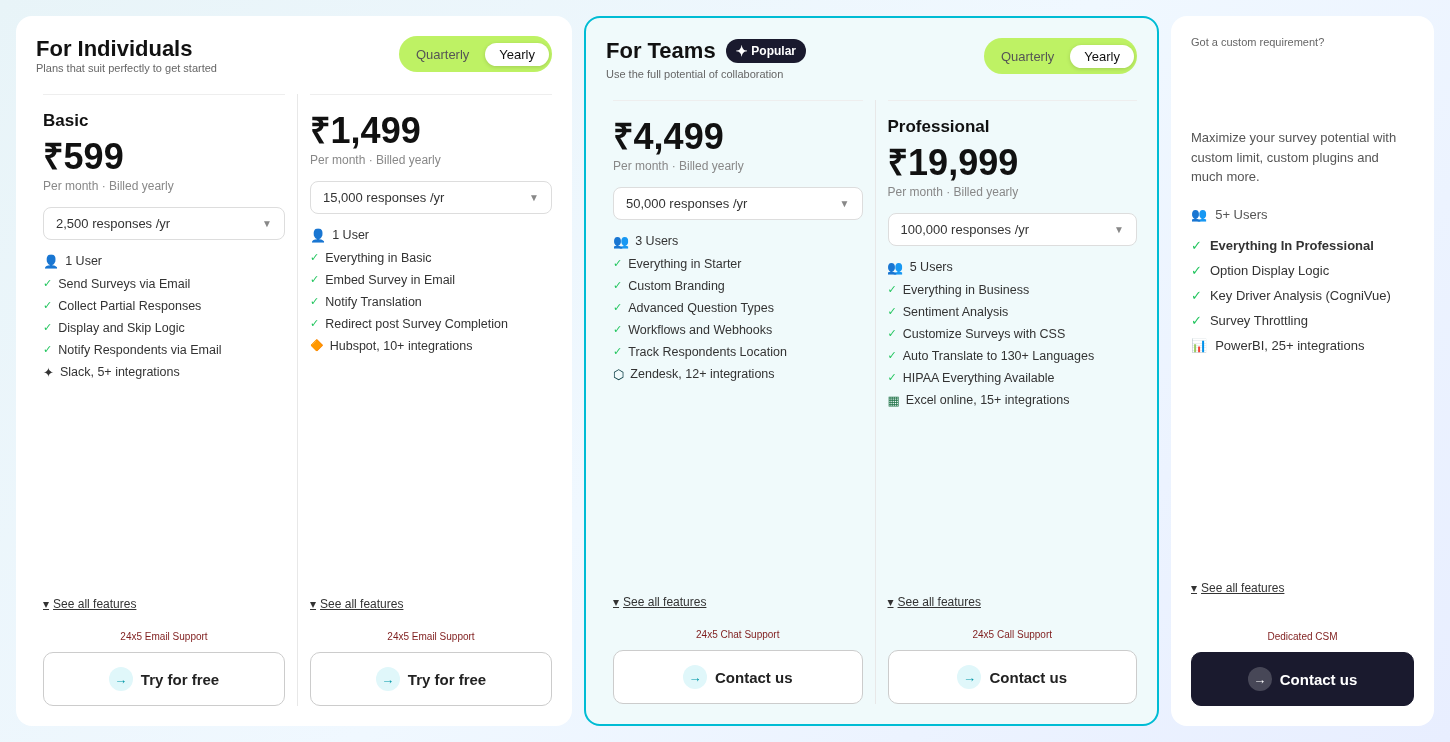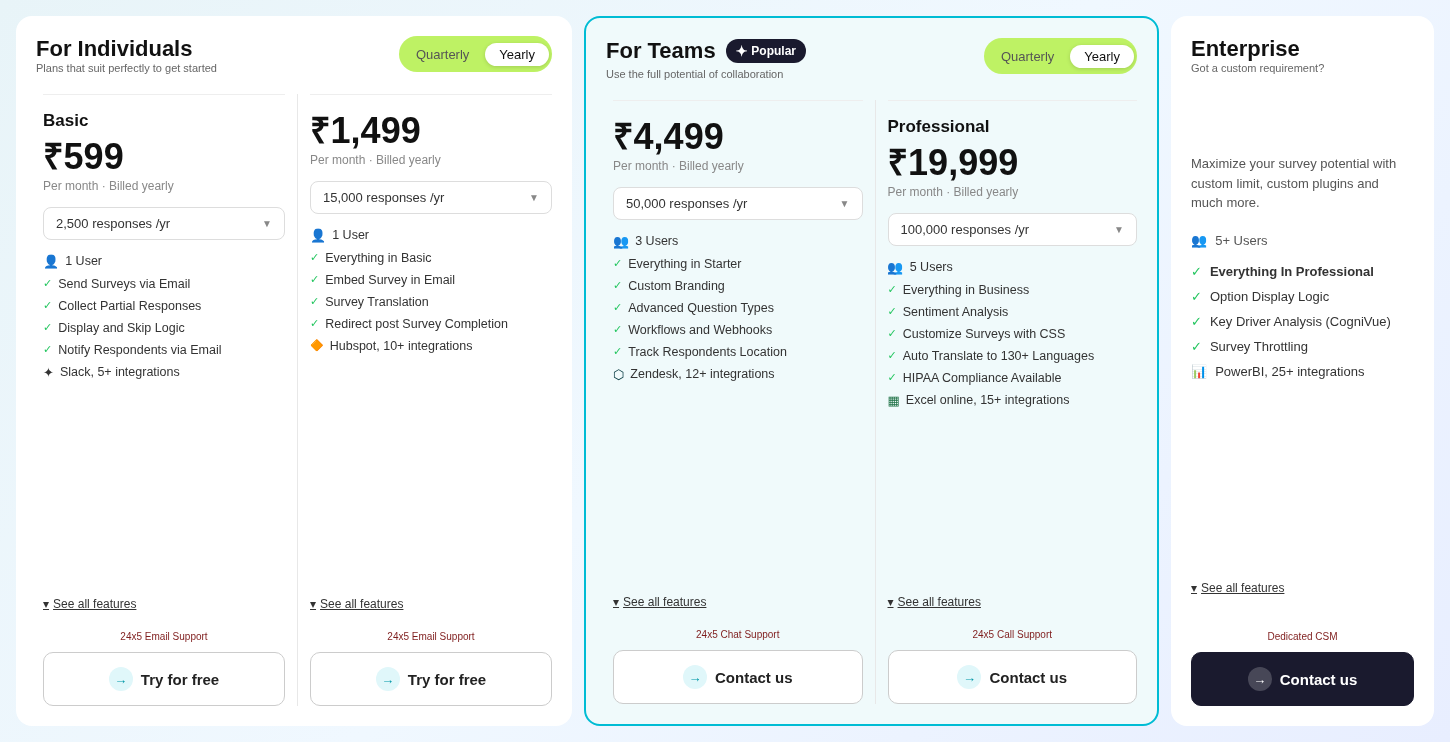--- a/index.html
+++ b/index.html
@@ -337,21 +337,21 @@
             <li class="feature-item">
               <span class="feature-icon check-green">✓</span>
               <span>Everything in Basic</span>
             </li>
             <li class="feature-item">
               <span class="feature-icon check-green">✓</span>
               <span>Embed Survey in Email</span>
             </li>
             <li class="feature-item">
               <span class="feature-icon check-green">✓</span>
-              <span>Survey Translation</span>
+              <span>Notify Translation</span>
             </li>
             <li class="feature-item">
               <span class="feature-icon check-green">✓</span>
               <span>Redirect post Survey Completion</span>
             </li>
             <li class="feature-item">
               <span class="feature-icon check-orange">🔶</span>
               <span>Hubspot, 10+ integrations</span>
             </li>
           </ul>
@@ -466,21 +466,21 @@
             <li class="feature-item">
               <span class="feature-icon check-green">✓</span>
               <span>Customize Surveys with CSS</span>
             </li>
             <li class="feature-item">
               <span class="feature-icon check-green">✓</span>
               <span>Auto Translate to 130+ Languages</span>
             </li>
             <li class="feature-item">
               <span class="feature-icon check-green">✓</span>
-              <span>HIPAA Compliance Available</span>
+              <span>HIPAA Everything Available</span>
             </li>
             <li class="feature-item">
               <span class="feature-icon" style="color:#1e7145;font-size:13px;">▦</span>
               <span>Excel online, 15+ integrations</span>
             </li>
           </ul>
           <div class="see-all">
             <span>▾</span>
             <span>See all features</span>
           </div>
@@ -489,21 +489,20 @@
         <button class="cta-btn">
           <span class="btn-arrow">→</span>
           <span>Contact us</span>
         </button>
       </div>
     </div>
   </div>
 
   <div class="section section-enterprise">
     <div style="margin-bottom:4px;">
-      <div class="section-title">Enterprise</div>
       <div class="section-subtitle">Got a custom requirement?</div>
     </div>
     <div style="flex:1; display:flex; flex-direction:column; padding-top:60px;">
       <p class="enterprise-desc">Maximize your survey potential with custom limit, custom plugins and much more.</p>
       <div class="ent-users-row">
         <span>👥</span>
         <span>5+ Users</span>
       </div>
       <ul class="ent-feature-list">
         <li class="ent-feature-item">

